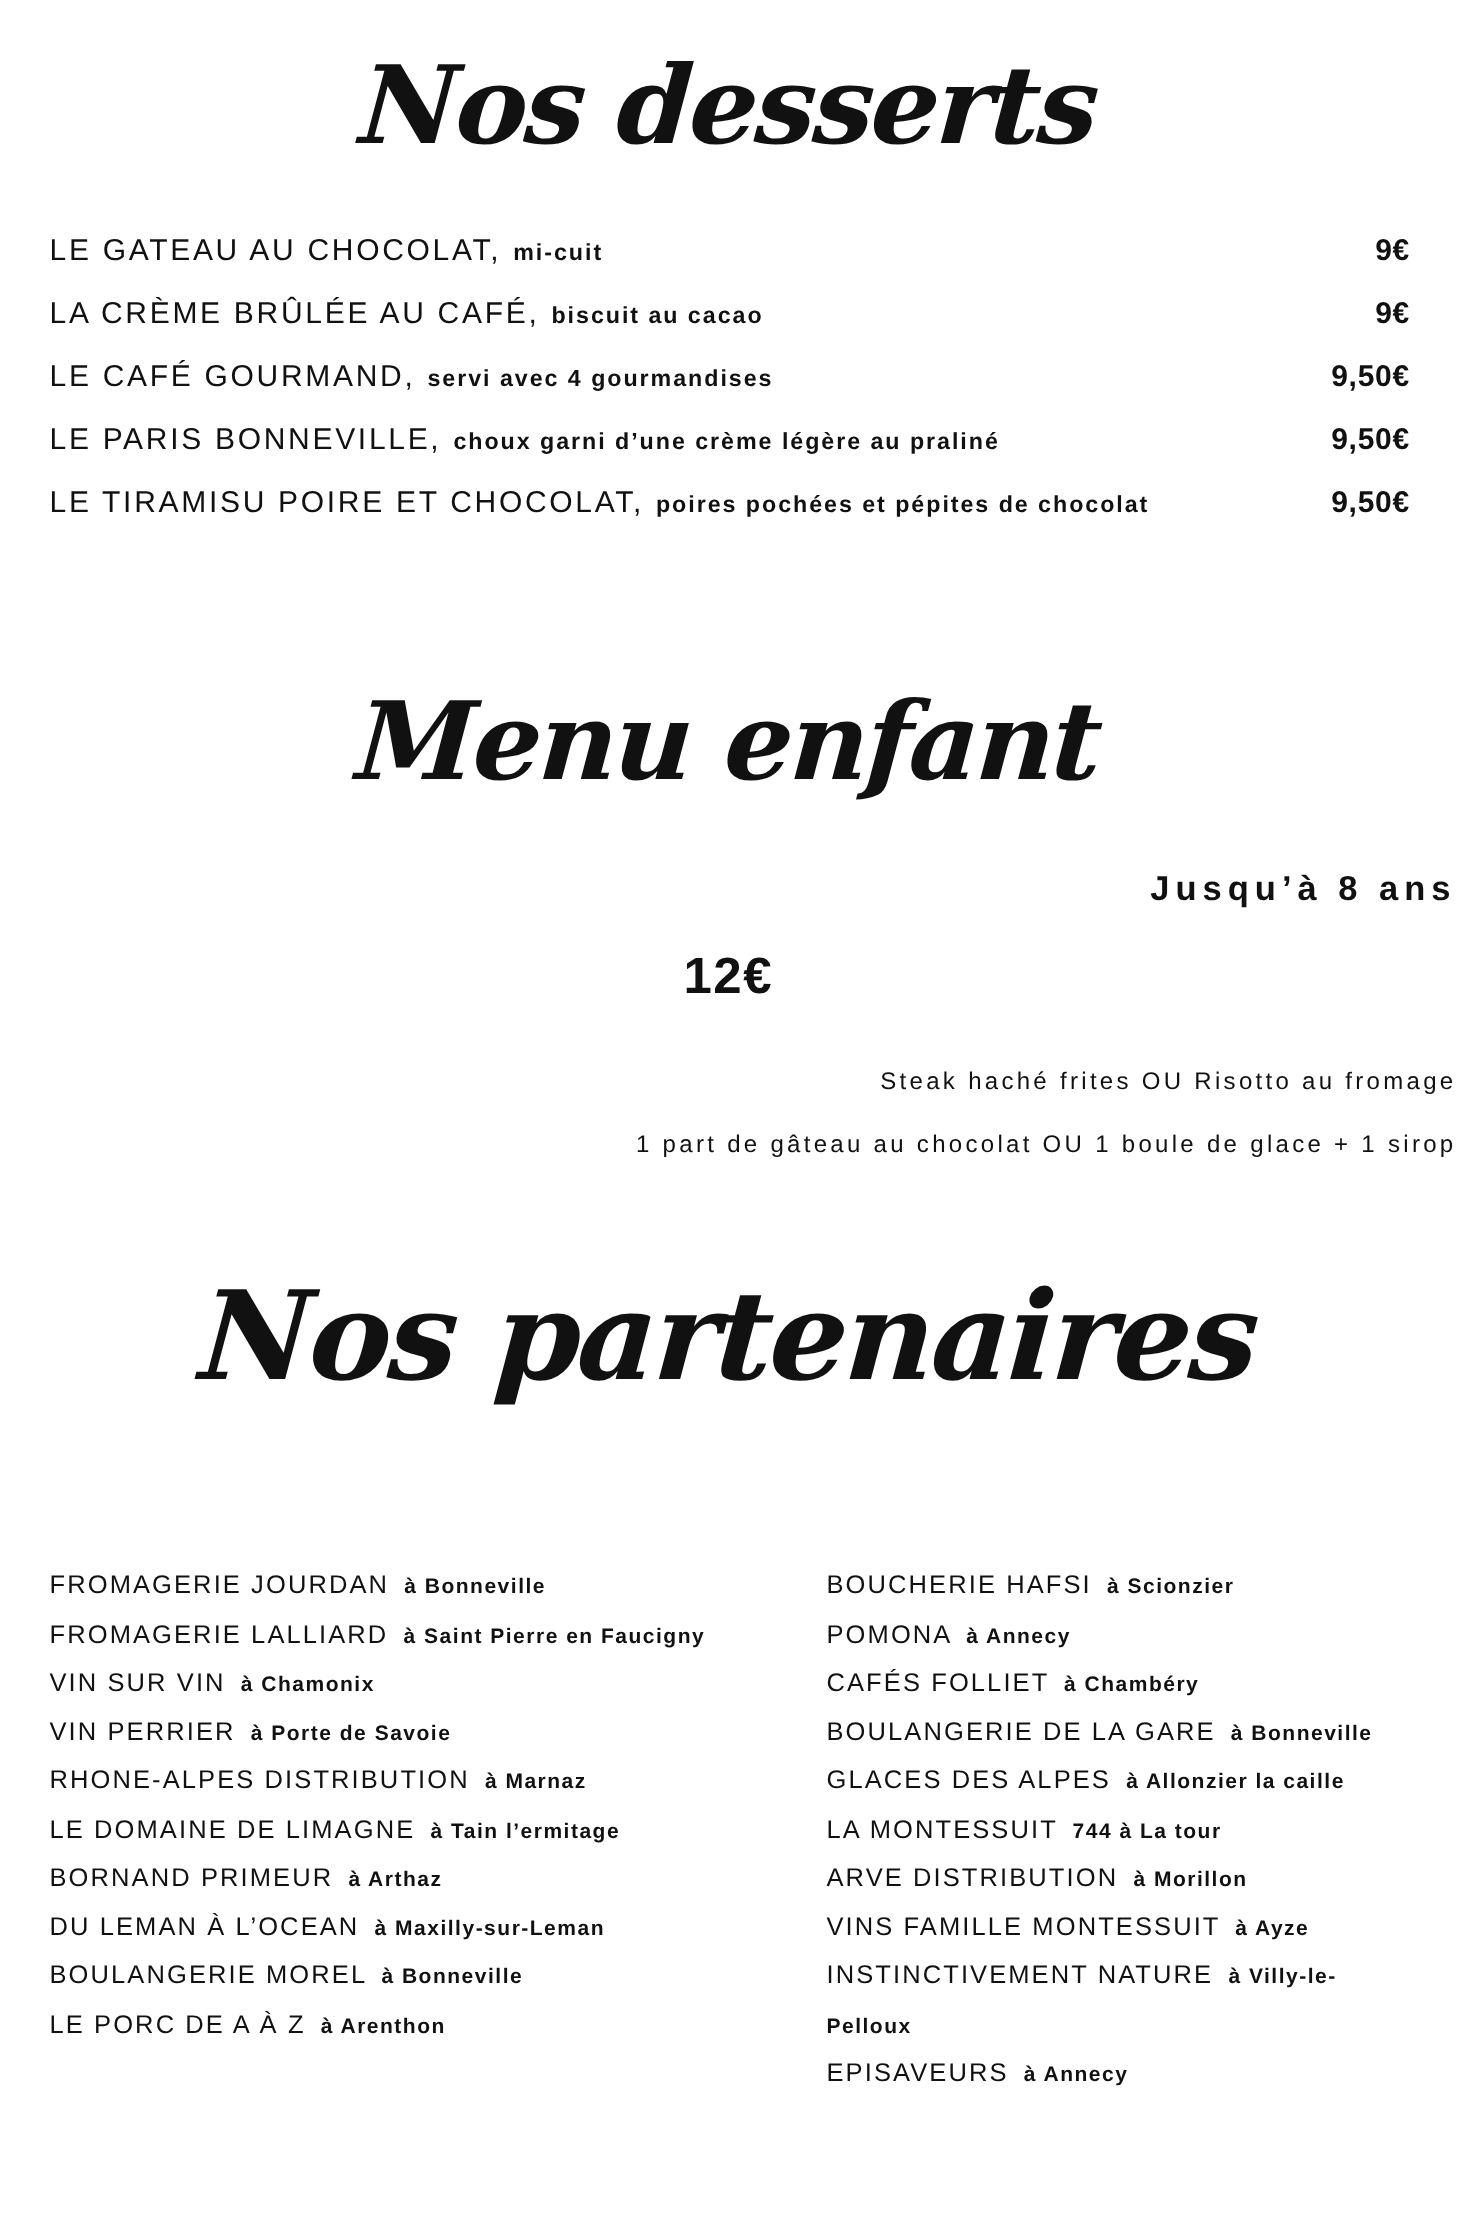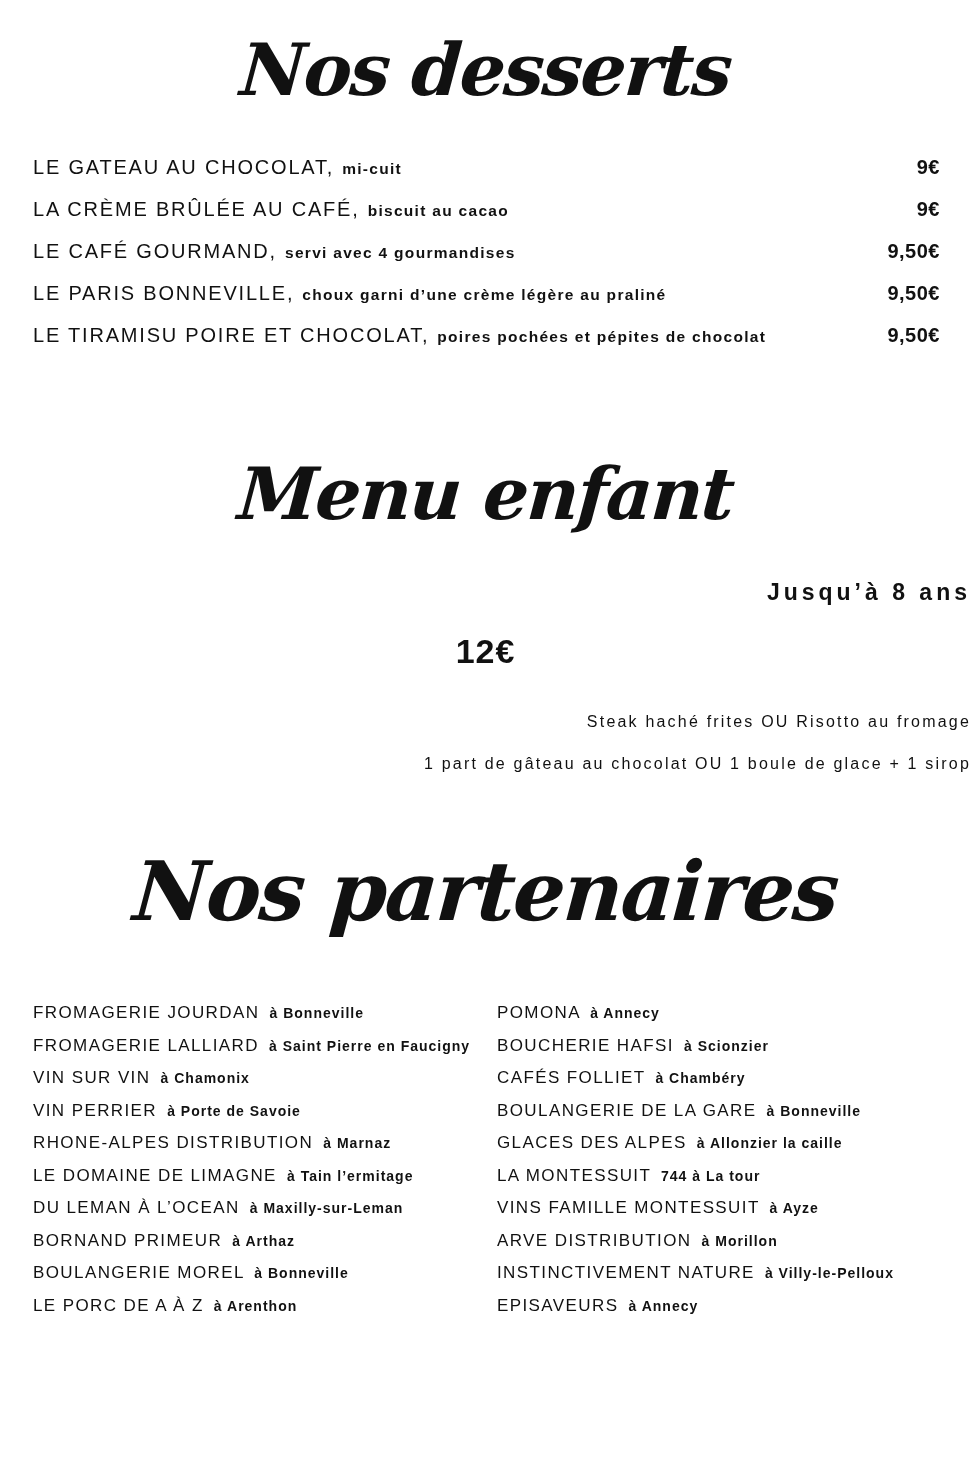--- a/index.html
+++ b/index.html
@@ -73,25 +73,25 @@
     font-size: 16px;
     font-weight: normal;
     letter-spacing: 2.2px;
   }
   .kids-line.first { margin-top: 42px; }
   .kids-line.second { margin-top: 24px; }
 
   
   .partners-section { margin-top: 55px; }
   .partners-grid {
-    margin-top: 42px;
+    margin-top: 86px;
     padding: 0 30px 0 33px;
     display: grid;
     grid-template-columns: 440px 1fr;
-    column-gap: 24px;
+    column-gap: 78px;
   }
   .partner-item {
     font-size: 17px;
     letter-spacing: 1.4px;
     line-height: 32.5px;
   }
   .partner-name { }
   .partner-loc {
     font-size: 14px;
     font-weight: bold;
@@ -163,70 +163,70 @@
       </div>
       <div class="partner-item">
         <span class="partner-name">RHONE-ALPES DISTRIBUTION</span>
         <span class="partner-loc">à Marnaz</span>
       </div>
       <div class="partner-item">
         <span class="partner-name">LE DOMAINE DE LIMAGNE</span>
         <span class="partner-loc">à Tain l’ermitage</span>
       </div>
       <div class="partner-item">
+        <span class="partner-name">BORNAND PRIMEUR</span>
+        <span class="partner-loc">à Arthaz</span>
+      </div>
+      <div class="partner-item">
         <span class="partner-name">DU LEMAN À L’OCEAN</span>
         <span class="partner-loc">à Maxilly-sur-Leman</span>
       </div>
       <div class="partner-item">
-        <span class="partner-name">BORNAND PRIMEUR</span>
-        <span class="partner-loc">à Arthaz</span>
-      </div>
-      <div class="partner-item">
         <span class="partner-name">BOULANGERIE MOREL</span>
         <span class="partner-loc">à Bonneville</span>
       </div>
       <div class="partner-item">
         <span class="partner-name">LE PORC DE A À Z</span>
         <span class="partner-loc">à Arenthon</span>
       </div>
     </div>
     <div class="partners-col">
       <div class="partner-item">
+        <span class="partner-name">BOUCHERIE HAFSI</span>
+        <span class="partner-loc">à Scionzier</span>
+      </div>
+      <div class="partner-item">
         <span class="partner-name">POMONA</span>
         <span class="partner-loc">à Annecy</span>
       </div>
       <div class="partner-item">
-        <span class="partner-name">BOUCHERIE HAFSI</span>
-        <span class="partner-loc">à Scionzier</span>
-      </div>
-      <div class="partner-item">
         <span class="partner-name">CAFÉS FOLLIET</span>
         <span class="partner-loc">à Chambéry</span>
       </div>
       <div class="partner-item">
         <span class="partner-name">BOULANGERIE DE LA GARE</span>
         <span class="partner-loc">à Bonneville</span>
       </div>
       <div class="partner-item">
         <span class="partner-name">GLACES DES ALPES</span>
         <span class="partner-loc">à Allonzier la caille</span>
       </div>
       <div class="partner-item">
         <span class="partner-name">LA MONTESSUIT</span>
         <span class="partner-loc">744 à La tour</span>
       </div>
       <div class="partner-item">
+        <span class="partner-name">ARVE DISTRIBUTION</span>
+        <span class="partner-loc">à Morillon</span>
+      </div>
+      <div class="partner-item">
         <span class="partner-name">VINS FAMILLE MONTESSUIT</span>
         <span class="partner-loc">à Ayze</span>
       </div>
       <div class="partner-item">
-        <span class="partner-name">ARVE DISTRIBUTION</span>
-        <span class="partner-loc">à Morillon</span>
-      </div>
-      <div class="partner-item">
         <span class="partner-name">INSTINCTIVEMENT NATURE</span>
         <span class="partner-loc">à Villy-le-Pelloux</span>
       </div>
       <div class="partner-item">
         <span class="partner-name">EPISAVEURS</span>
         <span class="partner-loc">à Annecy</span>
       </div>
     </div>
   </div>
 </section>

